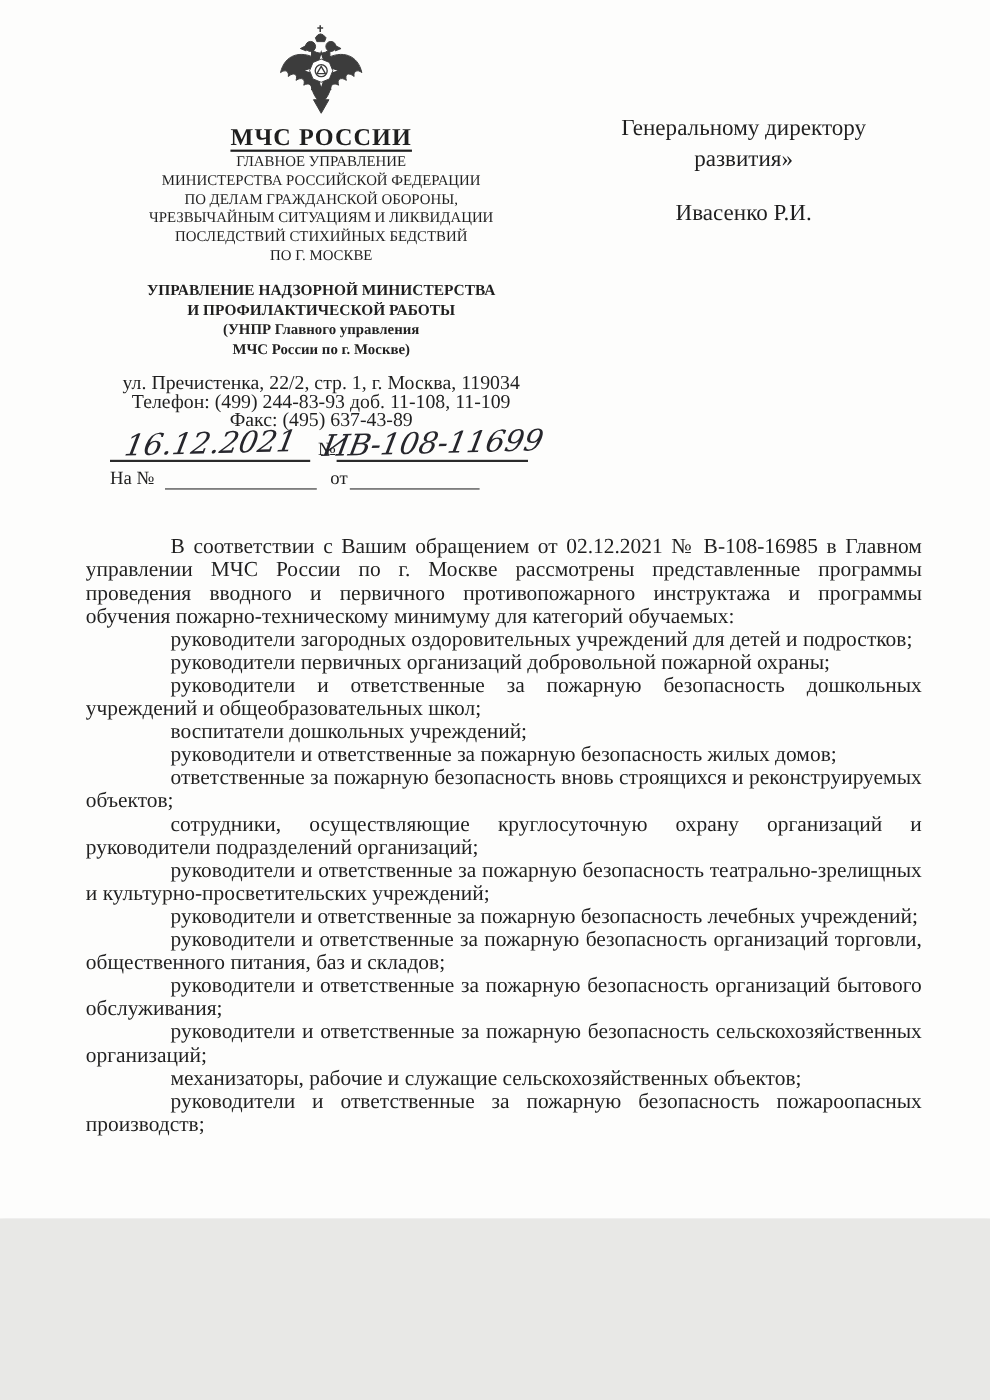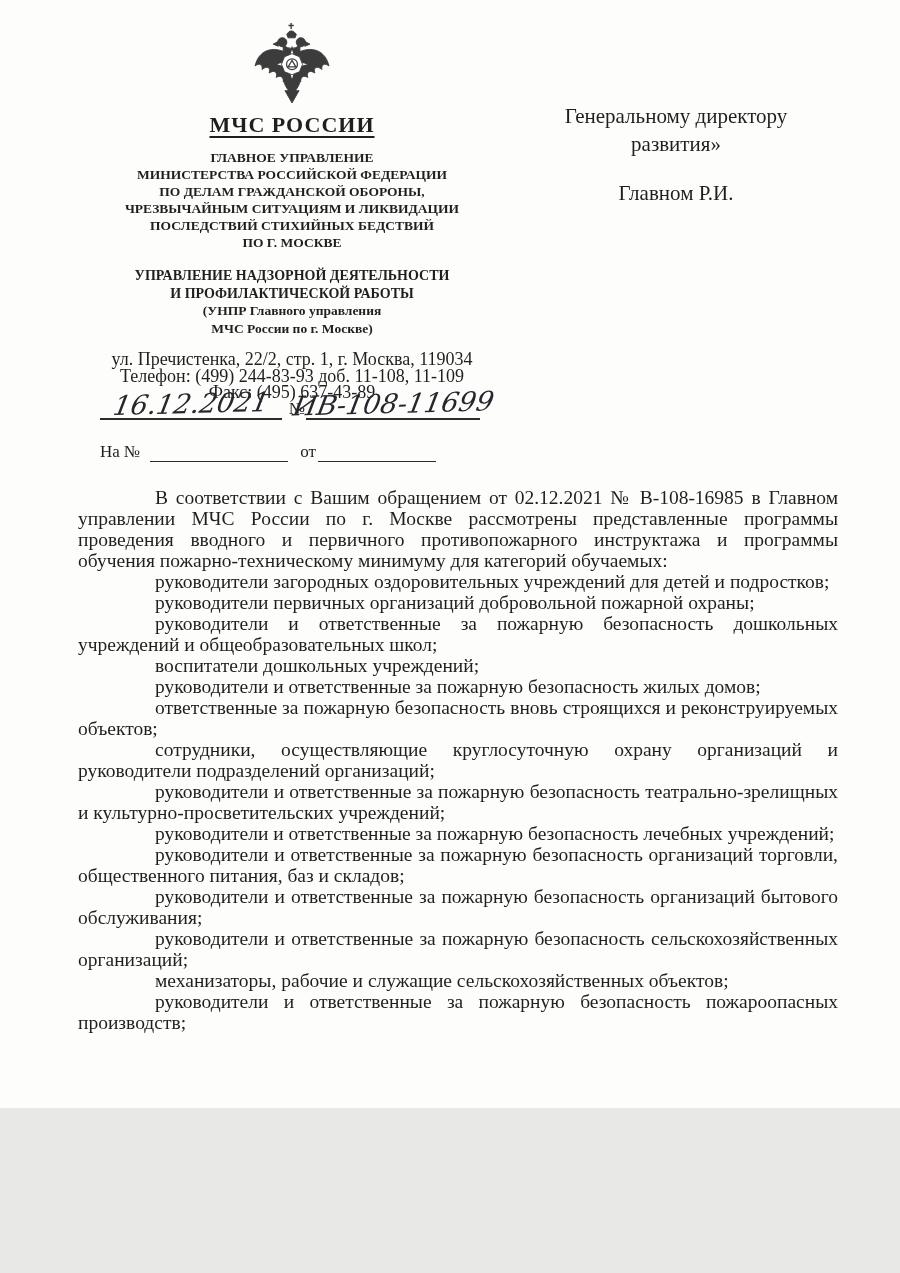--- a/index.html
+++ b/index.html
@@ -10,38 +10,38 @@
     box-shadow:0 0 6px rgba(0,0,0,.15);
   }
   
   .letterhead{position:absolute;left:100px;top:22px;width:384px;text-align:center;}
   .emblem-wrap{display:flex;justify-content:center;margin-bottom:2px;}
   .emblem-wrap svg{width:92px;height:88px;}
   .org-title{
     font-size:22px;font-weight:bold;letter-spacing:1px;
     text-decoration:underline;text-underline-offset:4px;margin-top:0;
   }
-  .org-lines{margin-top:11px;font-weight:bold;font-size:13.5px;line-height:17px;}
+  .org-lines{font-weight:normal;font-size:13.5px;line-height:17px;}
   .dept-lines{margin-top:16px;font-weight:bold;font-size:14px;line-height:17.5px;}
   .dept-sub{font-weight:bold;font-size:13.5px;line-height:17.5px;}
   .addr-lines{margin-top:14px;font-size:18px;line-height:16.5px;}
   
   .ref{position:absolute;left:100px;top:390px;width:390px;font-size:17px;}
   .ref-row1{display:flex;align-items:flex-end;}
   .hw{
     font-family:"DejaVu Serif",serif;font-style:italic;
     font-size:27px;line-height:1;color:#26262c;
     display:inline-block;transform:skewX(-12deg) rotate(-1.5deg);
     padding-bottom:1px;white-space:nowrap;
   }
   .hw-slot{border-bottom:2px solid #2b2b2b;display:flex;justify-content:center;align-items:flex-end;}
   .date-slot{width:182px;}
   .num-slot{width:174px;}
   .num-label{margin:0 1px 1px 7px;}
-  .ref-row2{display:flex;align-items:flex-end;margin-top:22px;}
+  .ref-row2{display:flex;align-items:flex-end;margin-top:5px;}
   .blank-line{border-bottom:1.5px solid #2b2b2b;height:18px;}
   .blank-reply{width:138px;margin-left:10px;}
   .blank-from{width:118px;margin-left:2px;}
   .from-label{margin-left:12px;}
   
   .addressee{position:absolute;left:500px;top:102px;width:352px;text-align:center;
     font-size:21px;line-height:28px;}
   .addressee-name{margin-top:21px;font-size:21px;}
   
   .body-text{
@@ -87,21 +87,21 @@
     <div class="org-title">МЧС РОССИИ</div>
     <div class="org-lines">
       <div>ГЛАВНОЕ УПРАВЛЕНИЕ</div>
       <div>МИНИСТЕРСТВА РОССИЙСКОЙ ФЕДЕРАЦИИ</div>
       <div>ПО ДЕЛАМ ГРАЖДАНСКОЙ ОБОРОНЫ,</div>
       <div>ЧРЕЗВЫЧАЙНЫМ СИТУАЦИЯМ И ЛИКВИДАЦИИ</div>
       <div>ПОСЛЕДСТВИЙ СТИХИЙНЫХ БЕДСТВИЙ</div>
       <div>ПО Г. МОСКВЕ</div>
     </div>
     <div class="dept-lines">
-      <div>УПРАВЛЕНИЕ НАДЗОРНОЙ ДЕЯТЕЛЬНОСТИ</div>
+      <div>УПРАВЛЕНИЕ НАДЗОРНОЙ МИНИСТЕРСТВА</div>
       <div>И ПРОФИЛАКТИЧЕСКОЙ РАБОТЫ</div>
       <div class="dept-sub">(УНПР Главного управления</div>
       <div class="dept-sub">МЧС России по г. Москве)</div>
     </div>
     <div class="addr-lines">
       <div>ул. Пречистенка, 22/2, стр. 1, г. Москва, 119034</div>
       <div>Телефон: (499) 244-83-93 доб. 11-108, 11-109</div>
       <div>Факс: (495) 637-43-89</div>
     </div>
   </div>
@@ -120,21 +120,21 @@
       <span>На №</span>
       <span class="blank-line blank-reply"></span>
       <span class="from-label">от</span>
       <span class="blank-line blank-from"></span>
     </div>
   </div>
 
   <div class="addressee">
     <div>Генеральному директору</div>
     <div>развития»</div>
-    <div class="addressee-name">Главном Р.И.</div>
+    <div class="addressee-name">Ивасенко Р.И.</div>
   </div>
 
   <div class="body-text">
     <p>В соответствии с Вашим обращением от 02.12.2021 № В-108-16985 в Главном управлении МЧС России по г. Москве рассмотрены представленные программы проведения вводного и первичного противопожарного инструктажа и программы обучения пожарно-техническому минимуму для категорий обучаемых:</p>
     <p>руководители загородных оздоровительных учреждений для детей и подростков;</p>
     <p>руководители первичных организаций добровольной пожарной охраны;</p>
     <p>руководители и ответственные за пожарную безопасность дошкольных учреждений и общеобразовательных школ;</p>
     <p>воспитатели дошкольных учреждений;</p>
     <p>руководители и ответственные за пожарную безопасность жилых домов;</p>
     <p>ответственные за пожарную безопасность вновь строящихся и реконструируемых объектов;</p>

